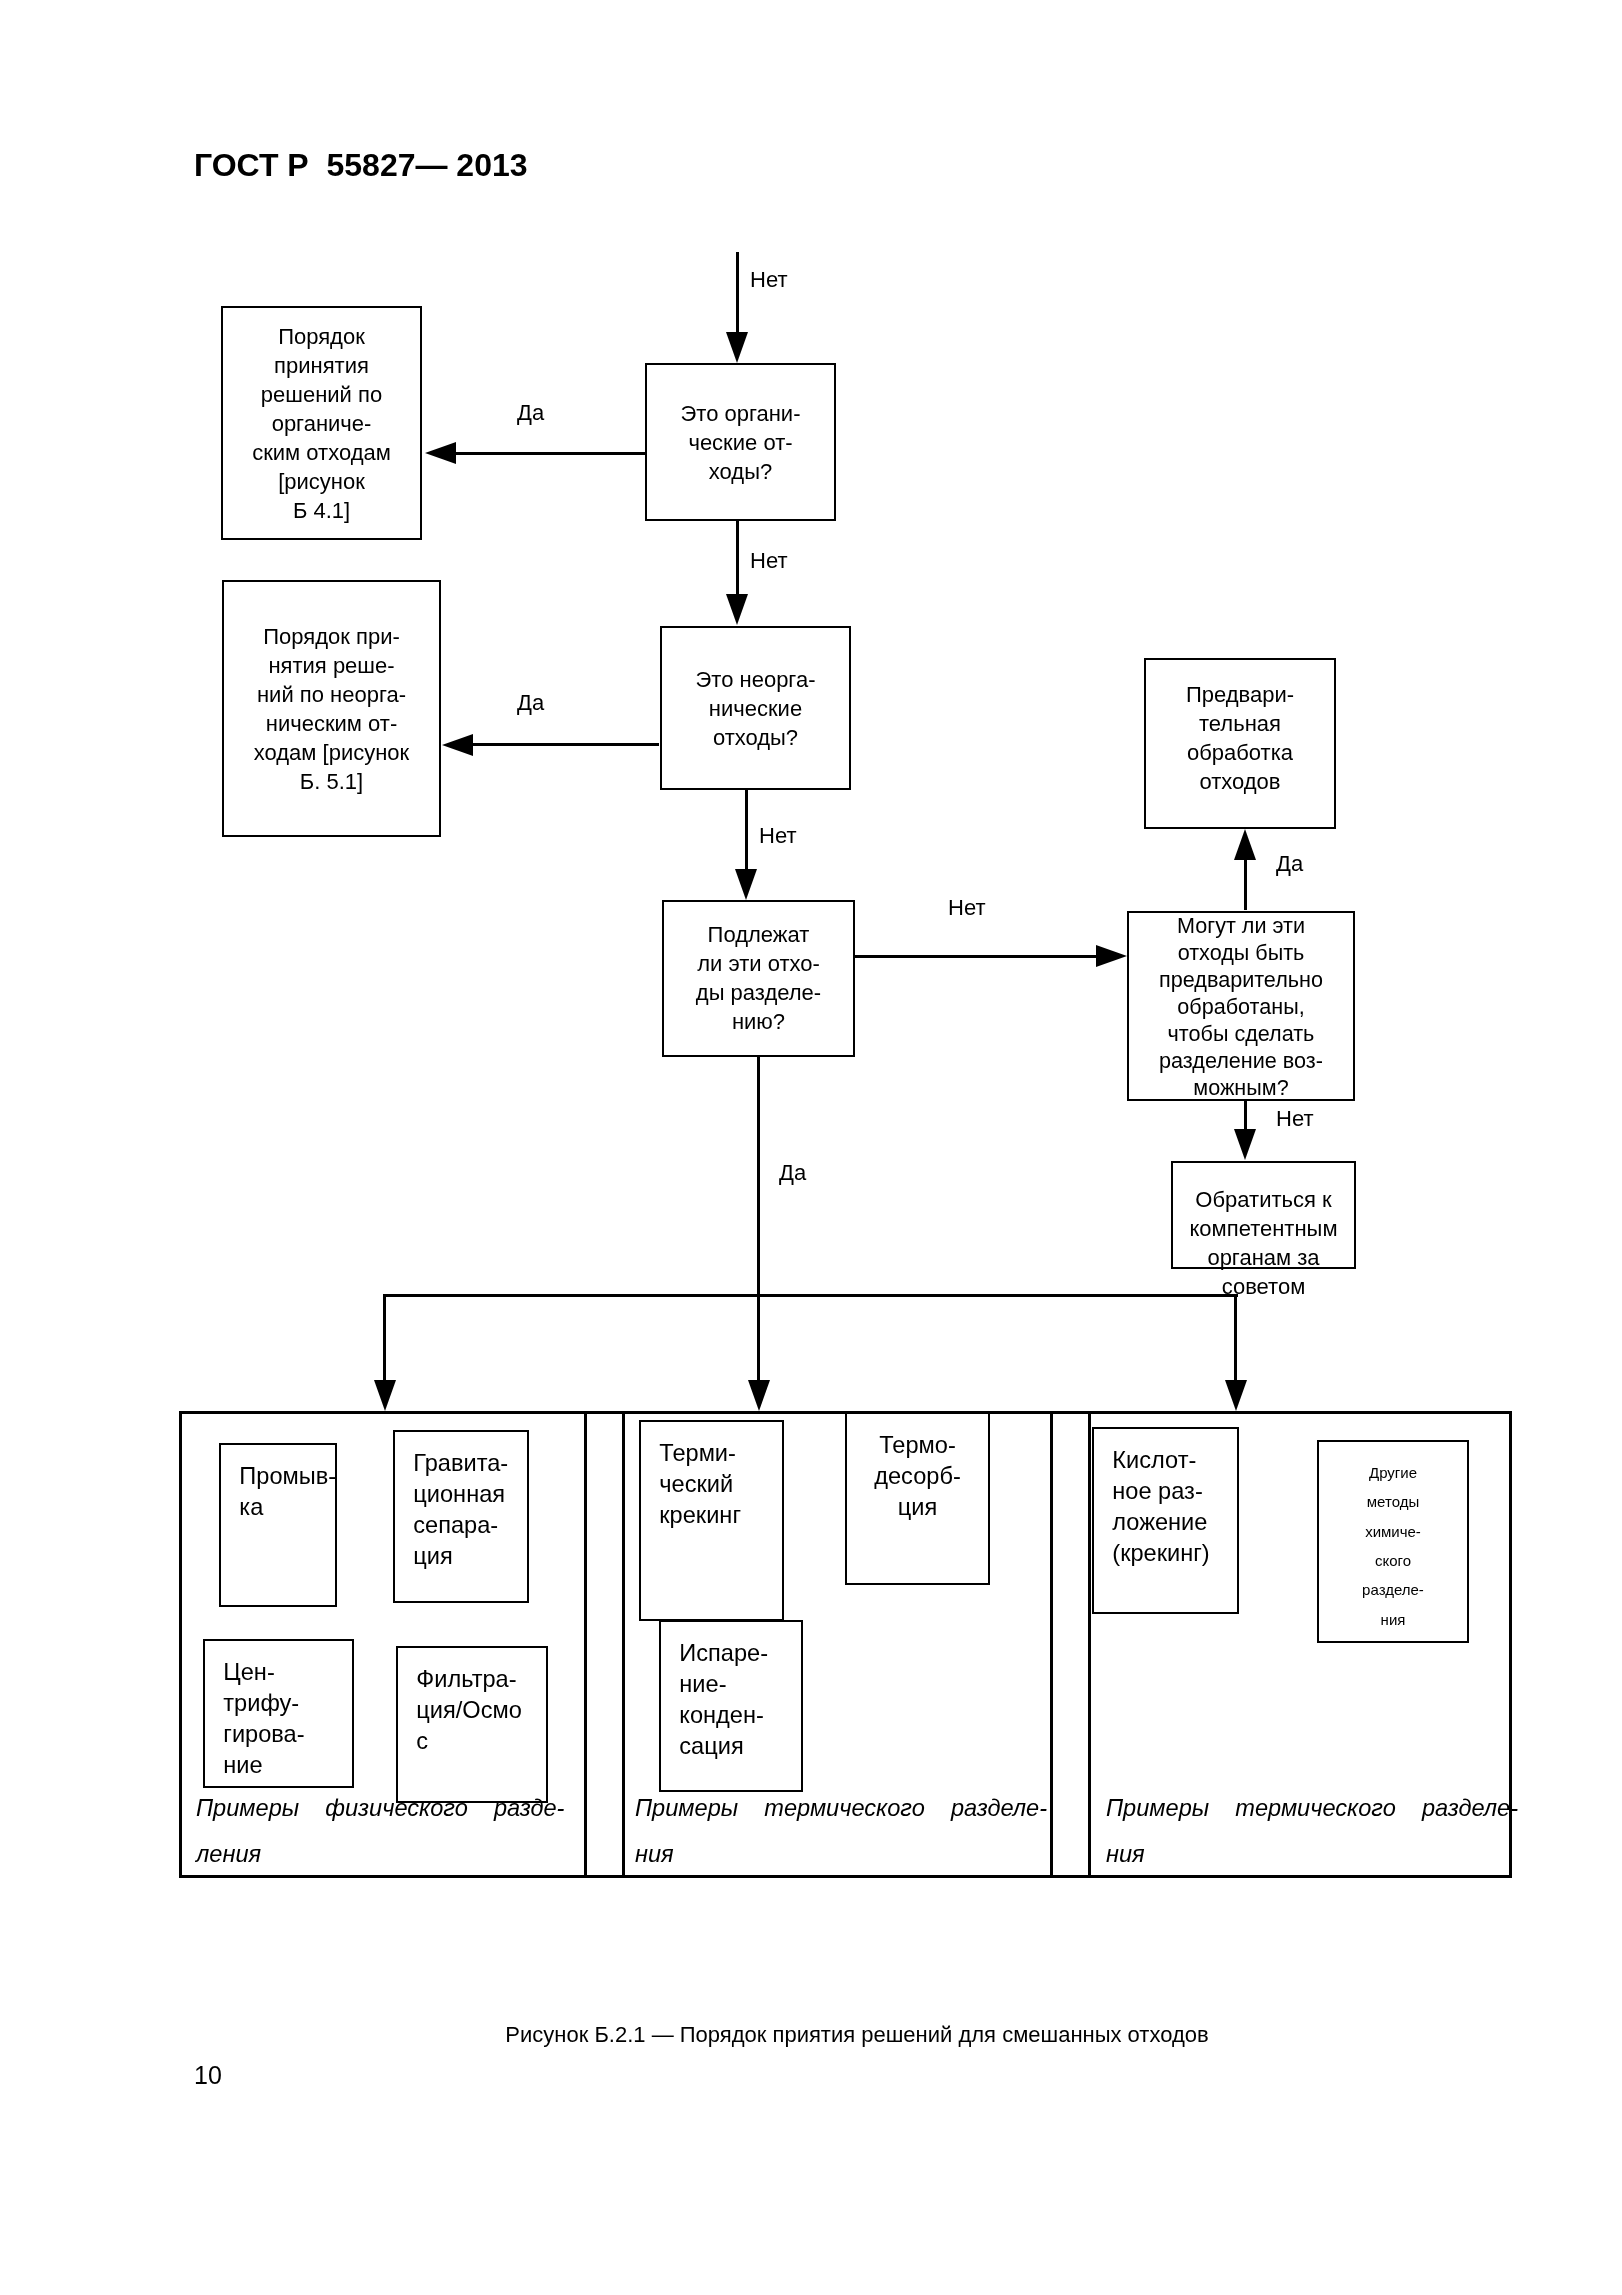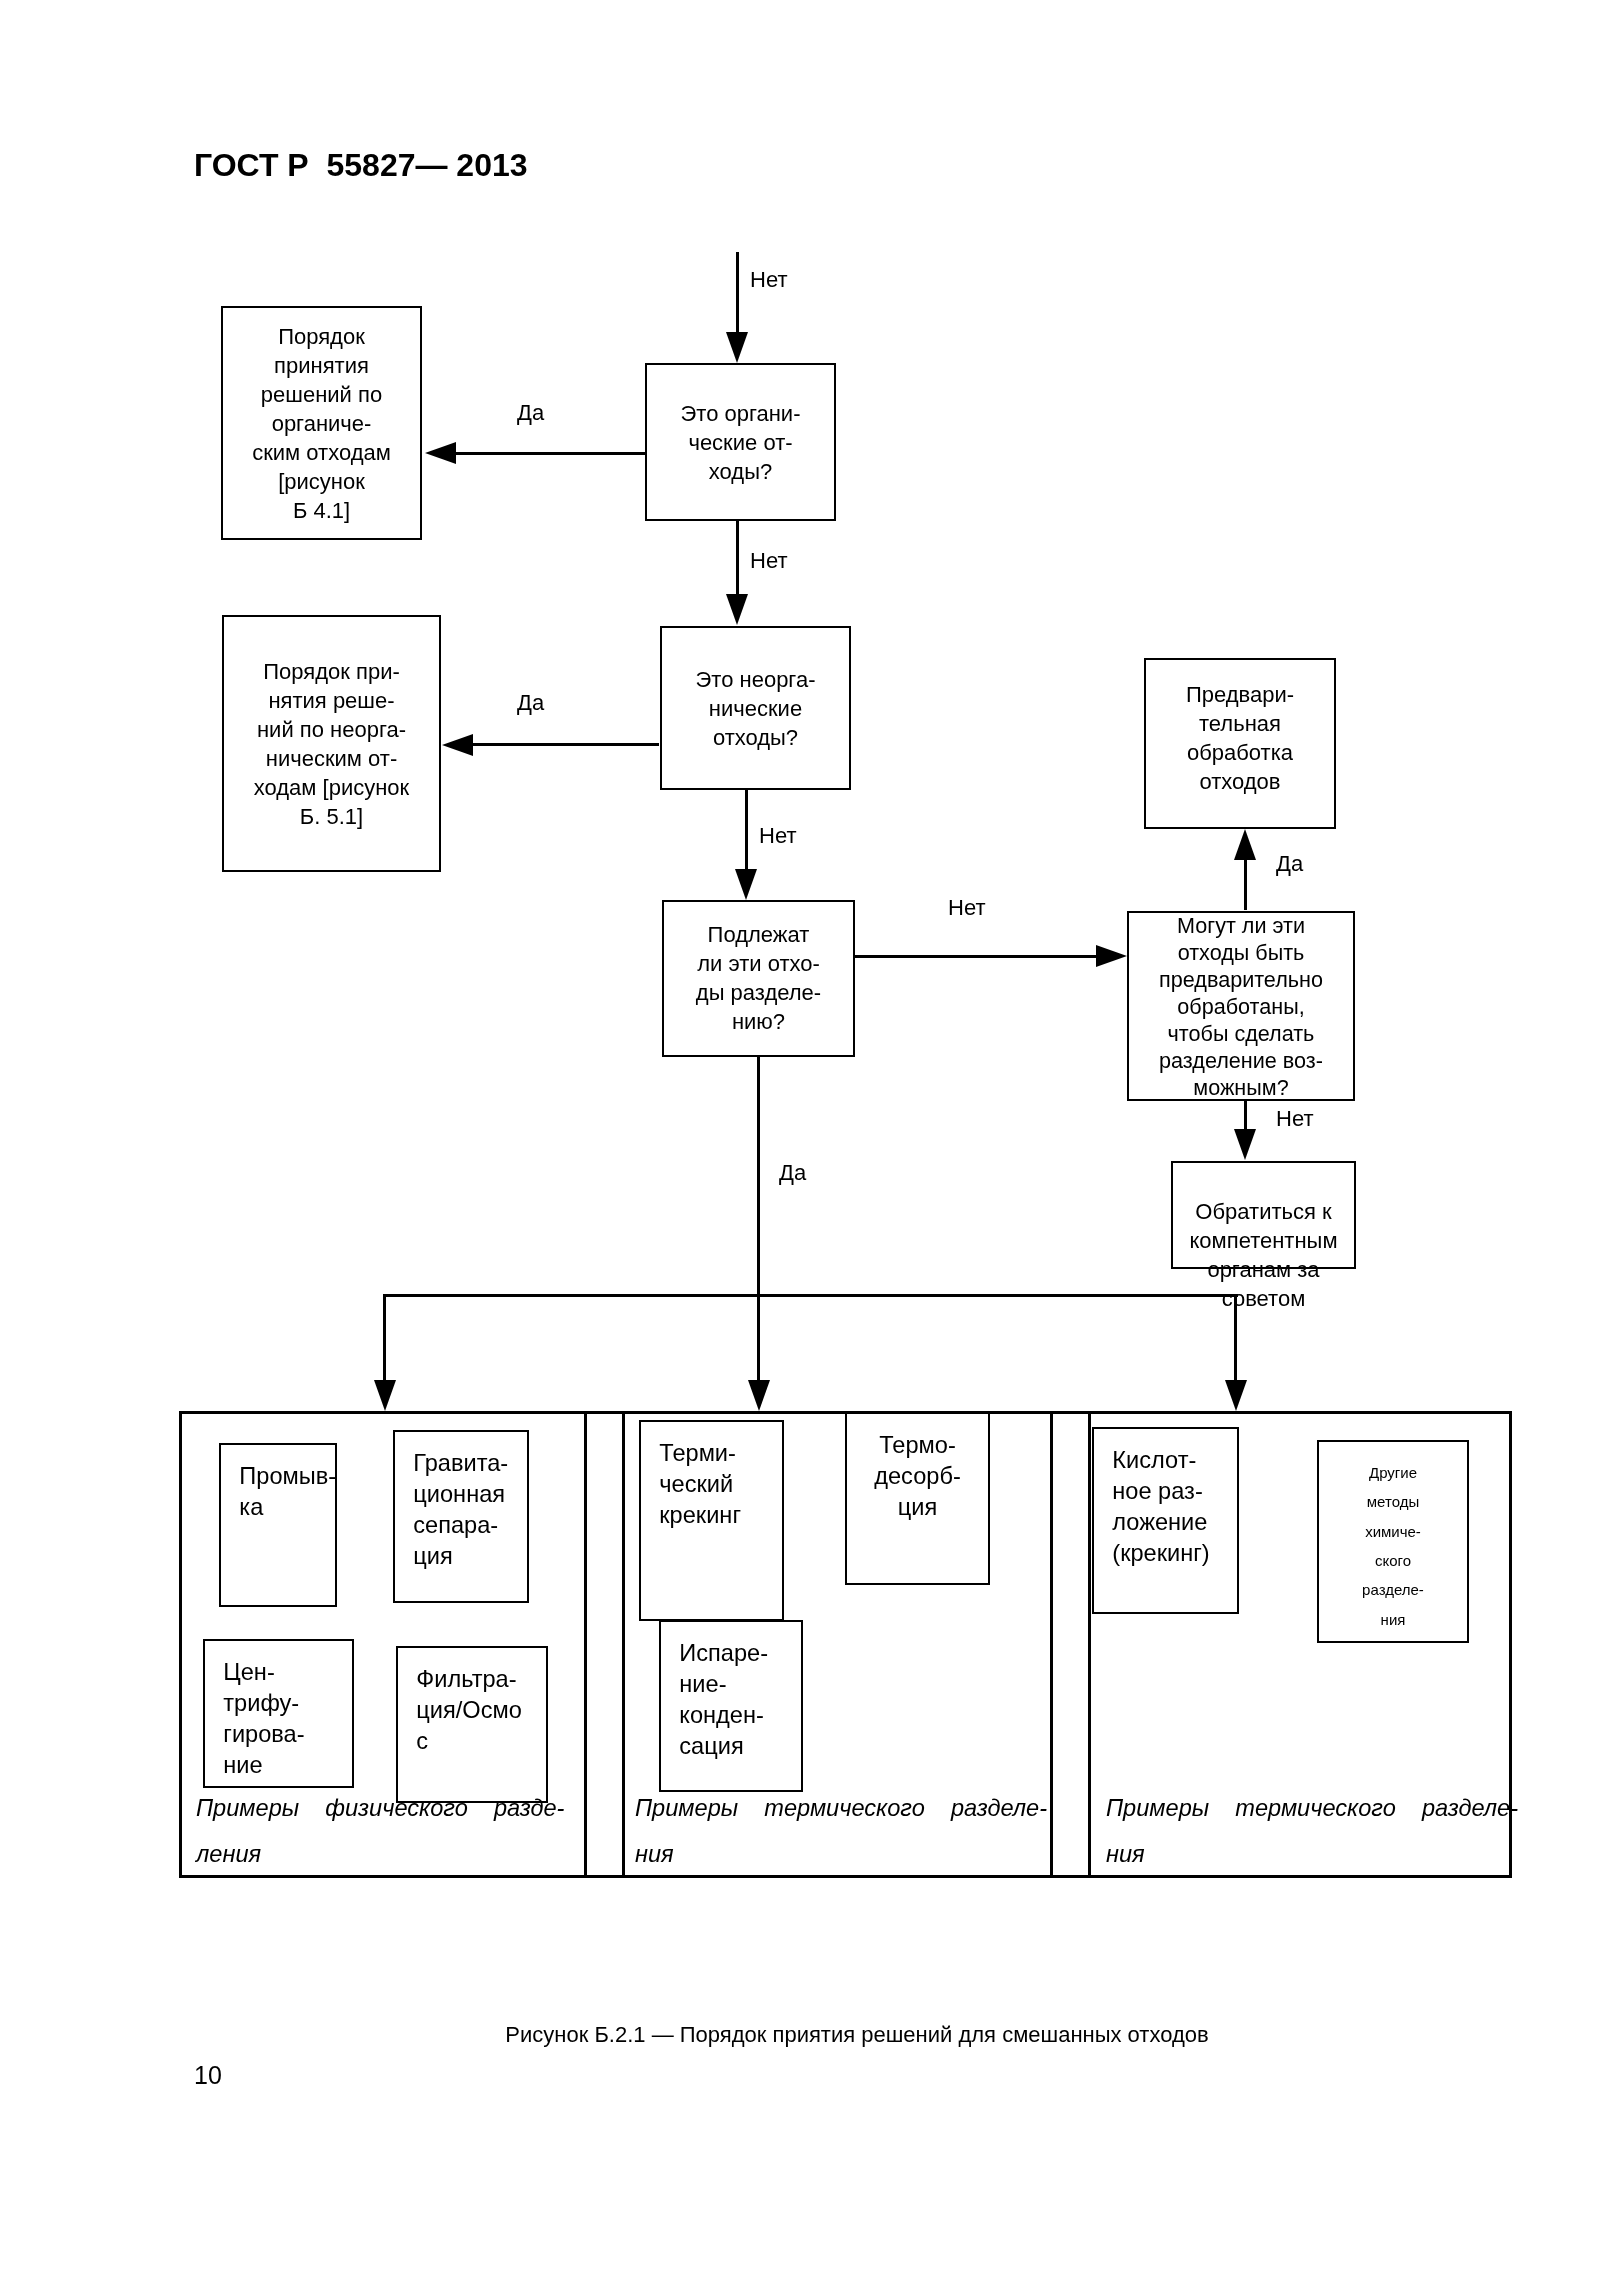--- a/index.html
+++ b/index.html
@@ -112,21 +112,21 @@
   <div class="arr arr-down" style="left:726px;top:594px;"></div>
   <div class="lbl" style="left:750px;top:548px;">Нет</div>
 
   <div class="box" style="left:660px;top:626px;width:191px;height:164px;">Это неорга-
 нические
 отходы?</div>
 
   <div class="arr arr-left" style="left:442px;top:734px;"></div>
   <div class="hline" style="left:472px;top:743px;width:187px;height:2.6px;"></div>
   <div class="lbl" style="left:517px;top:690px;">Да</div>
-  <div class="box" style="left:222px;top:615px;width:219px;height:257px;">Порядок при-
+  <div class="box" style="left:222px;top:580px;width:219px;height:257px;">Порядок при-
 нятия реше-
 ний по неорга-
 ническим от-
 ходам [рисунок
 Б. 5.1]</div>
 
   <div class="vline" style="left:745px;top:789px;width:2.6px;height:82px;"></div>
   <div class="arr arr-down" style="left:735px;top:869px;"></div>
   <div class="lbl" style="left:759px;top:823px;">Нет</div>
 
@@ -151,21 +151,21 @@
   <div class="arr arr-up" style="left:1234px;top:829px;"></div>
   <div class="lbl" style="left:1276px;top:851px;">Да</div>
   <div class="box top" style="left:1144px;top:658px;width:192px;height:171px;padding-top:19.6px;">Предвари-
 тельная
 обработка
 отходов</div>
 
   <div class="vline" style="left:1244px;top:1101px;width:2.6px;height:30px;"></div>
   <div class="arr arr-down" style="left:1234px;top:1129px;"></div>
   <div class="lbl" style="left:1276px;top:1106px;">Нет</div>
-  <div class="box top" style="left:1171px;top:1161px;width:185px;height:108px;padding-top:34px;">Обратиться к
+  <div class="box top" style="left:1171px;top:1161px;width:185px;height:108px;padding-top:22px;">Обратиться к
 компетентным
 органам за
 советом</div>
 
   <div class="vline" style="left:757px;top:1057px;width:2.6px;height:239px;"></div>
   <div class="lbl" style="left:779px;top:1160px;">Да</div>
   <div class="hline" style="left:383px;top:1294px;width:855px;height:2.6px;"></div>
 
   <div class="vline" style="left:383px;top:1294px;width:2.6px;height:87px;"></div>
   <div class="arr arr-down" style="left:374px;top:1380px;"></div>

